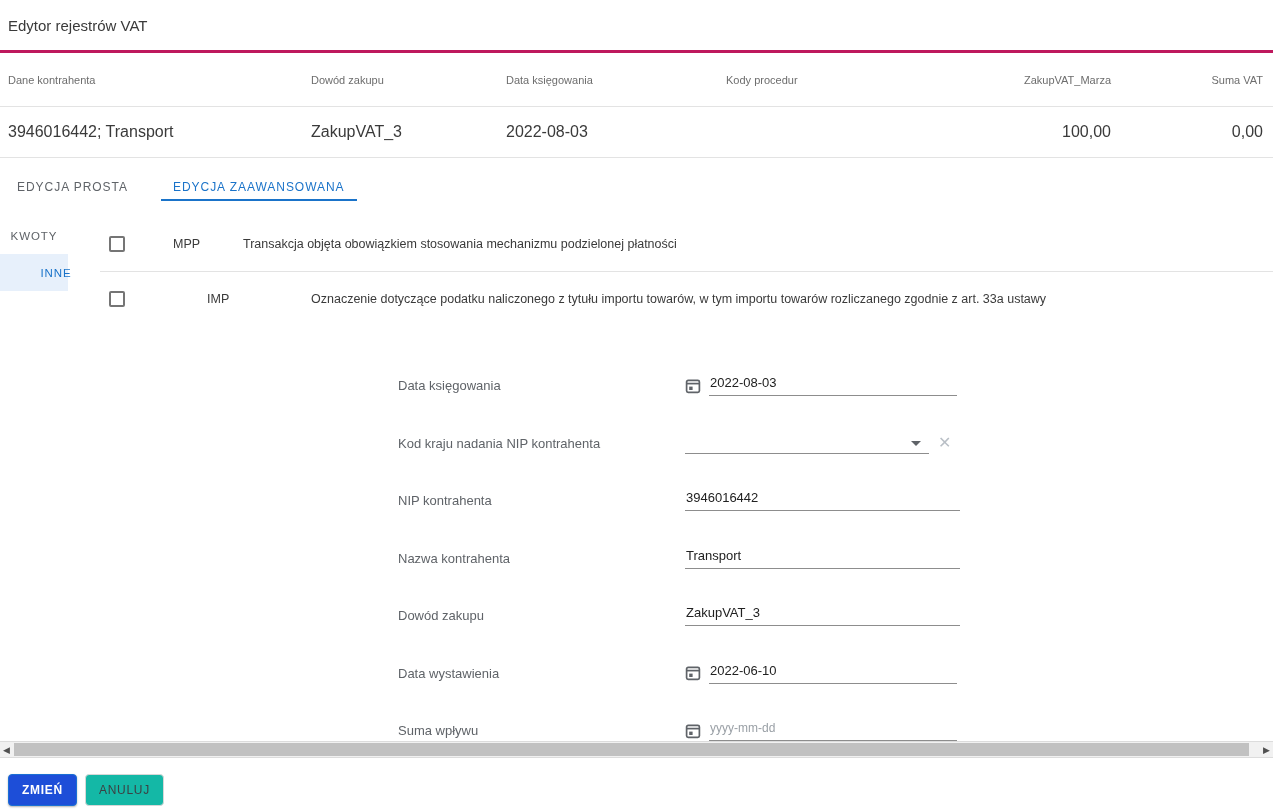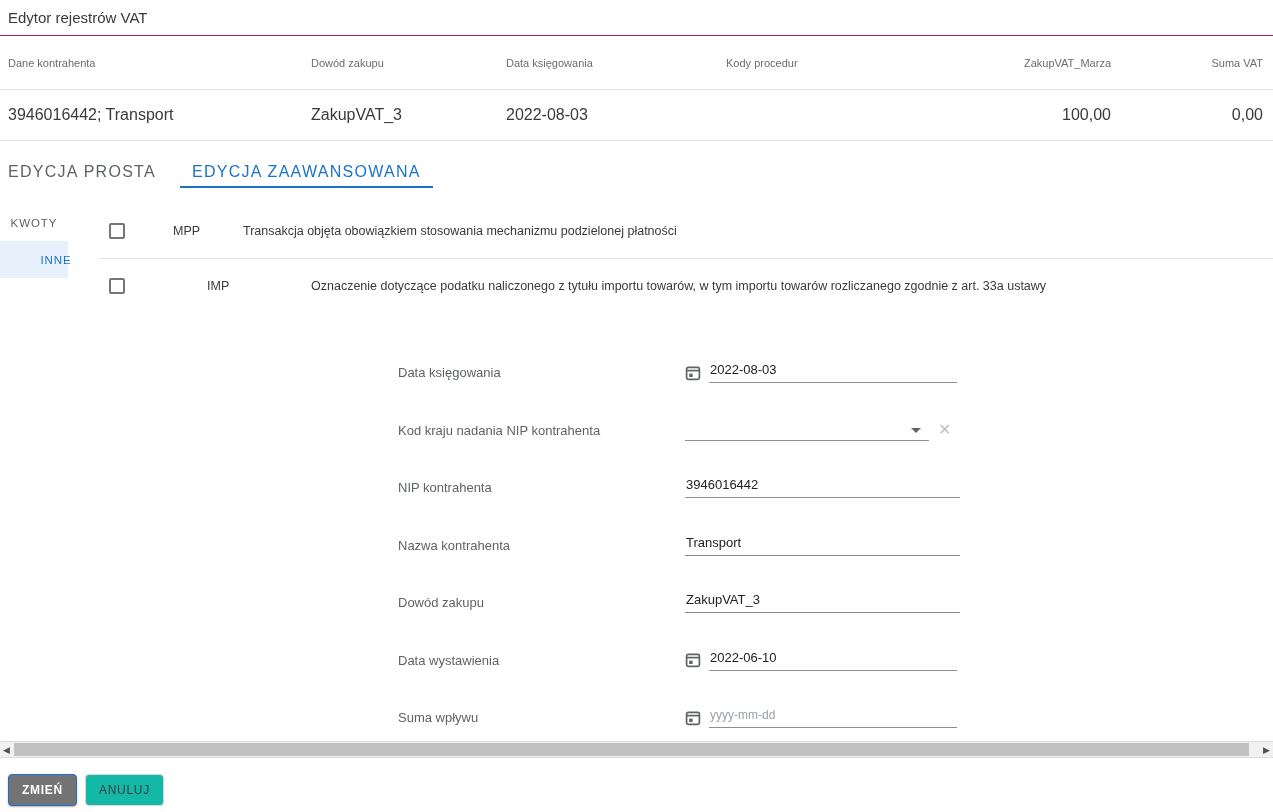--- a/index.html
+++ b/index.html
@@ -1,36 +1,36 @@
 <!DOCTYPE html>
 <html><head>
 <meta charset="utf-8">
 <style>
   * { margin:0; padding:0; box-sizing:border-box; }
   html,body { width:1273px; height:812px; background:#fff; overflow:hidden;
     font-family:"Liberation Sans","DejaVu Sans",sans-serif; color:#3c4043; }
 
   
-  .app-header { height:36px; border-bottom:1px solid #be185d; display:flex; align-items:center; padding:0 8px; }
+  .app-header { height:53px; border-bottom:3px solid #be185d; display:flex; align-items:center; padding:0 8px; }
   .app-title { font-size:15px; color:#3a3a3a; }
 
   
   .rec-table { width:100%; }
   .rec-row { display:grid; grid-template-columns:303px 195px 220px 240px 145px 152px;
     padding:0 10px 0 8px; align-items:center; }
   .rec-head { height:54px; border-bottom:1px solid #e3e3e3; }
   .rec-head .cell { font-size:11px; color:#6d6d6d; }
   .rec-data { height:51px; border-bottom:1px solid #e3e3e3; }
   .rec-data .cell { font-size:16px; color:#3a3a3a; }
   .cell.num { text-align:right; }
 
   
   .tabs { display:flex; margin:17px 0 0 8px; }
-  .tab { font-size:16px; letter-spacing:.08em; color:#5f6368; padding:5px 10px 7px 0;
-    margin-right:14px; cursor:pointer; white-space:nowrap; }
+  .tab { font-size:12px; letter-spacing:.08em; color:#5f6368; padding:5px 10px 7px 0;
+    margin-right:14px; cursor:pointer; white-space:nowrap;margin-left:9px; }
   .tab.active { color:#1a73c9; border-bottom:2px solid #1a73c9; padding:5px 12px 5px 12px; }
 
   
   .content { display:flex; margin-top:16px; }
   .side-nav { width:100px; flex:none; }
   .side-item { width:68px; height:37px; display:flex; align-items:center; justify-content:center;
     font-size:11.5px; letter-spacing:.08em; color:#5f6368; cursor:pointer; }
   .side-item.active { color:#1a73c9; background:#e7f0fb;padding-left:44px; }
 
   .panel { flex:1; min-width:0; }
@@ -66,21 +66,21 @@
   .hs-arrow { position:absolute; top:3px; font-size:9px; color:#505050; cursor:pointer; }
   .hs-left { left:3px; }
   .hs-right { right:3px; }
   .hs-thumb { position:absolute; left:14px; top:1px; height:13px; width:1235px;
     background:#c1c1c1; cursor:pointer; }
 
   
   .footer { position:absolute; left:8px; top:774px; display:flex; gap:8px; }
   .btn { font-family:inherit; font-size:12px; letter-spacing:.06em; border-radius:4px;
     padding:8px 13px; cursor:pointer; }
-  .btn-primary { background:#737373; color:#fff; border:1px solid #1a6fd4;
+  .btn-primary { background:#1d4ed8; color:#fff; border:1px solid #1a6fd4;
     box-shadow:0 1px 2px rgba(0,0,0,.3); font-weight:bold;text-align:center; }
   .btn-secondary { background:#14b8a6; color:#3c4043; border:1px solid #d7d7d7; }
 </style>
 </head>
 <body>
 
 <div class="app-header">
   <div class="app-title">Edytor rejestrów VAT</div>
 </div>
 

